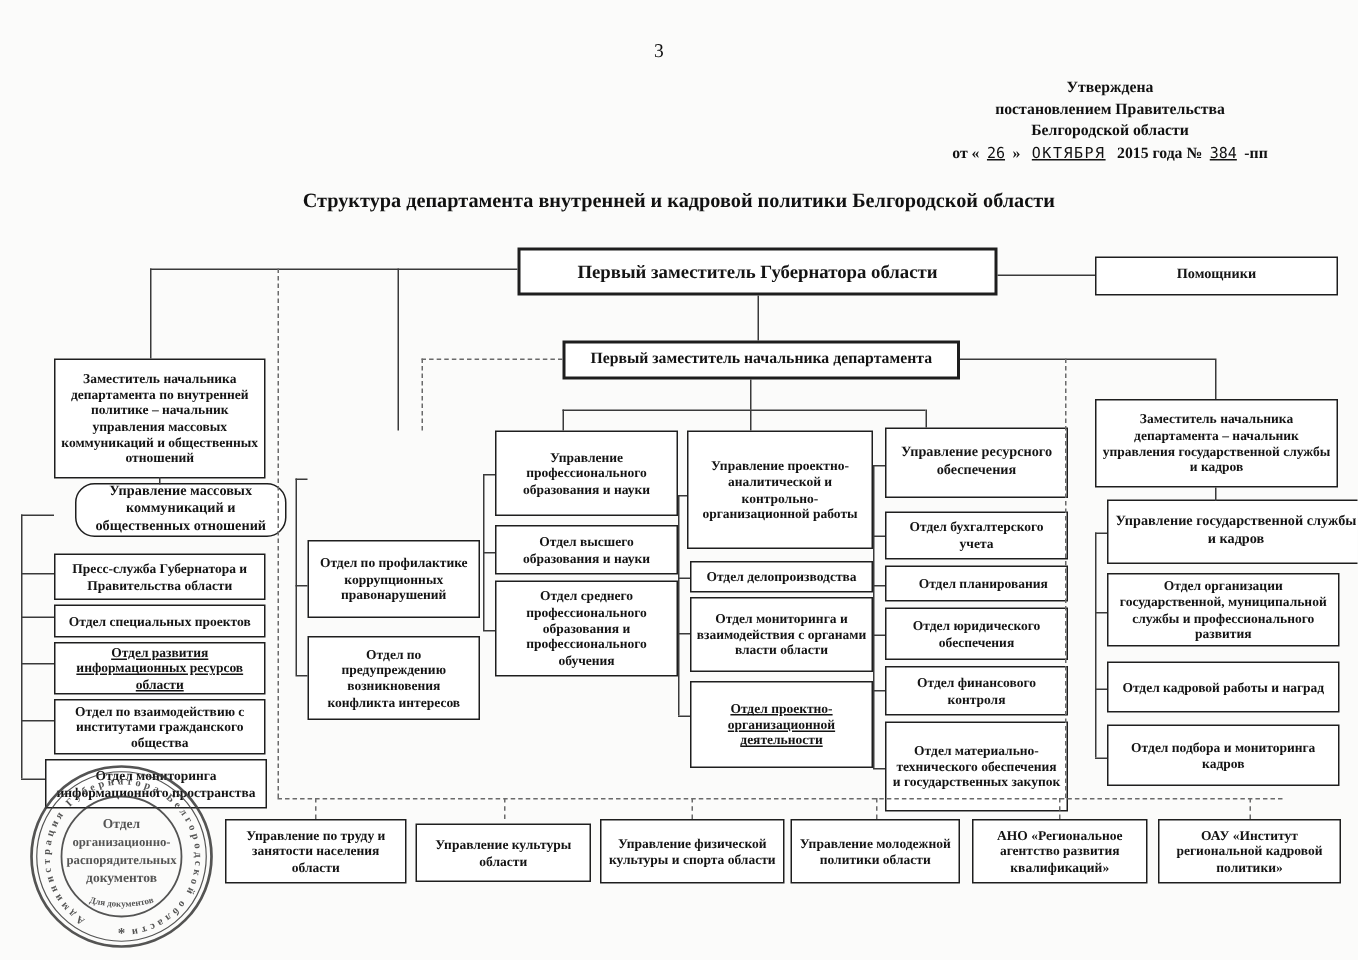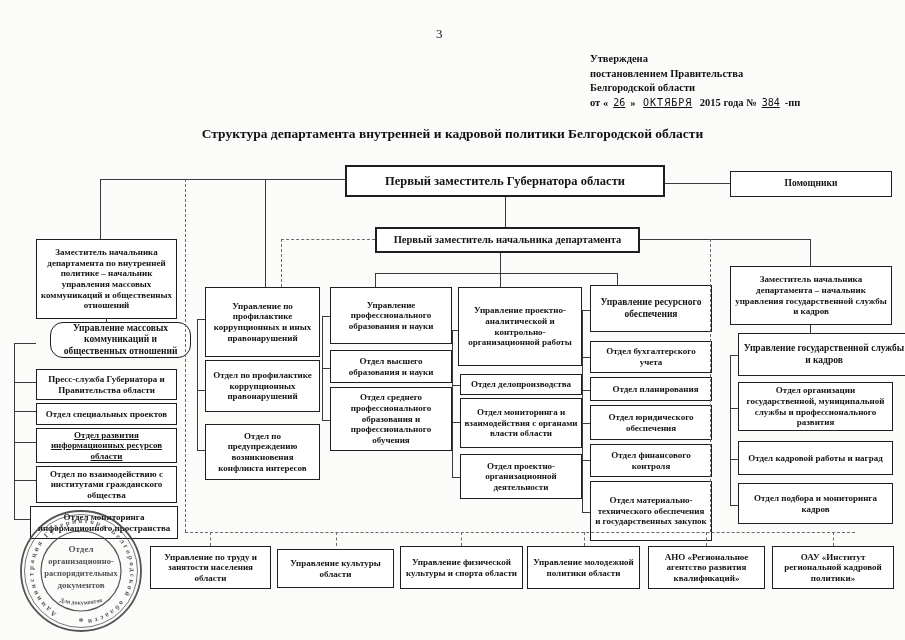--- a/index.html
+++ b/index.html
@@ -1,19 +1,19 @@
 <!DOCTYPE html>
 <html><head>
 <meta charset="utf-8">
 <style>
   html,body{margin:0;padding:0;}
   body{width:905px;height:640px;background:#fbfbfa;font-family:"Liberation Serif","DejaVu Serif",serif;color:#111;}
   #page{position:relative;width:905px;height:640px;overflow:hidden;}
   .pageno{position:absolute;left:436px;top:26px;font-size:13px;}
-  .approval{position:absolute;left:590px;top:52px;width:300px;font-weight:bold;font-size:10.5px;line-height:1.4;}
+  .approval{position:absolute;left:590px;top:52px;width:300px;text-align:center;font-weight:bold;font-size:10.5px;line-height:1.4;}
   .appr-l4{white-space:nowrap;}
   .uv{text-decoration:underline;padding:0 5px;font-family:"DejaVu Sans Mono",monospace;font-weight:normal;font-size:10px;}
   .uv.mo{text-transform:uppercase;letter-spacing:1px;}
   .title{position:absolute;left:0;top:126px;width:905px;text-align:center;font-weight:bold;font-size:13.5px;}
   .box{position:absolute;box-sizing:border-box;border:1.6px solid #1e1e1e;background:#fff;display:flex;align-items:center;justify-content:center;text-align:center;font-weight:bold;padding:1px 3px;line-height:1.18;font-size:9px;color:#141414;}
   .box.lg{font-size:12.5px;border-width:2.2px;}
   .box.md{font-size:10.5px;border-width:2px;}
   .box.s10{font-size:9.5px;}
   .ln-h{position:absolute;height:0;border-top:1.6px solid #3a3a3a;}
   .ln-v{position:absolute;width:0;border-left:1.6px solid #3a3a3a;}
@@ -42,32 +42,31 @@
   <div class="box md" style="left:375px;top:227px;width:265px;height:26px;">Первый заместитель начальника департамента</div>
 
   <div class="box" style="left:36px;top:239px;width:141px;height:80px;">Заместитель начальника департамента по внутренней политике – начальник управления массовых коммуникаций и общественных отношений</div>
   <div class="box s10" style="left:50px;top:322px;width:141px;height:36px;border-radius:13px;">Управление массовых коммуникаций и общественных отношений</div>
   <div class="box" style="left:36px;top:369px;width:141px;height:31px;">Пресс-служба Губернатора и Правительства области</div>
   <div class="box" style="left:36px;top:403px;width:141px;height:22px;">Отдел специальных проектов</div>
   <div class="box" style="left:36px;top:428px;width:141px;height:35px;text-decoration:underline;">Отдел развития информационных ресурсов области</div>
   <div class="box" style="left:36px;top:466px;width:141px;height:37px;">Отдел по взаимодействию с институтами гражданского общества</div>
   <div class="box" style="left:30px;top:506px;width:148px;height:33px;">Отдел мониторинга информационного пространства</div>
 
-  <div class="box" style="left:205px;top:287px;width:115px;height:70px;">Управление по профилактике коррупционных и иных правонарушений</div>
   <div class="box" style="left:205px;top:360px;width:115px;height:52px;">Отдел по профилактике коррупционных правонарушений</div>
   <div class="box" style="left:205px;top:424px;width:115px;height:56px;">Отдел по предупреждению возникновения конфликта интересов</div>
 
   <div class="box" style="left:330px;top:287px;width:122px;height:57px;">Управление профессионального образования и науки</div>
   <div class="box" style="left:330px;top:350px;width:122px;height:33px;">Отдел высшего образования и науки</div>
   <div class="box" style="left:330px;top:387px;width:122px;height:64px;">Отдел среднего профессионального образования и профессионального обучения</div>
 
   <div class="box" style="left:458px;top:287px;width:124px;height:79px;">Управление проектно-аналитической и контрольно-организационной работы</div>
   <div class="box" style="left:460px;top:374px;width:122px;height:21px;">Отдел делопроизводства</div>
   <div class="box" style="left:460px;top:398px;width:122px;height:50px;">Отдел мониторинга и взаимодействия с органами власти области</div>
-  <div class="box" style="left:460px;top:454px;width:122px;height:45px;">Отдел проектно-организационной деятельности</div>
+  <div class="box" style="left:460px;top:454px;width:122px;height:58px;text-decoration:underline;">Отдел проектно-организационной деятельности</div>
 
   <div class="box s10" style="left:590px;top:285px;width:122px;height:47px;">Управление ресурсного обеспечения</div>
   <div class="box" style="left:590px;top:341px;width:122px;height:32px;">Отдел бухгалтерского учета</div>
   <div class="box" style="left:590px;top:377px;width:122px;height:24px;padding-left:12px;">Отдел планирования</div>
   <div class="box" style="left:590px;top:405px;width:122px;height:35px;">Отдел юридического обеспечения</div>
   <div class="box" style="left:590px;top:444px;width:122px;height:33px;">Отдел финансового контроля</div>
   <div class="box" style="left:590px;top:481px;width:122px;height:60px;">Отдел материально-технического обеспечения и государственных закупок</div>
 
   <div class="box" style="left:730px;top:266px;width:162px;height:59px;">Заместитель начальника департамента – начальник управления государственной службы и кадров</div>
   <div class="box s10" style="left:738px;top:333px;width:172px;height:43px;">Управление государственной службы и кадров</div>

